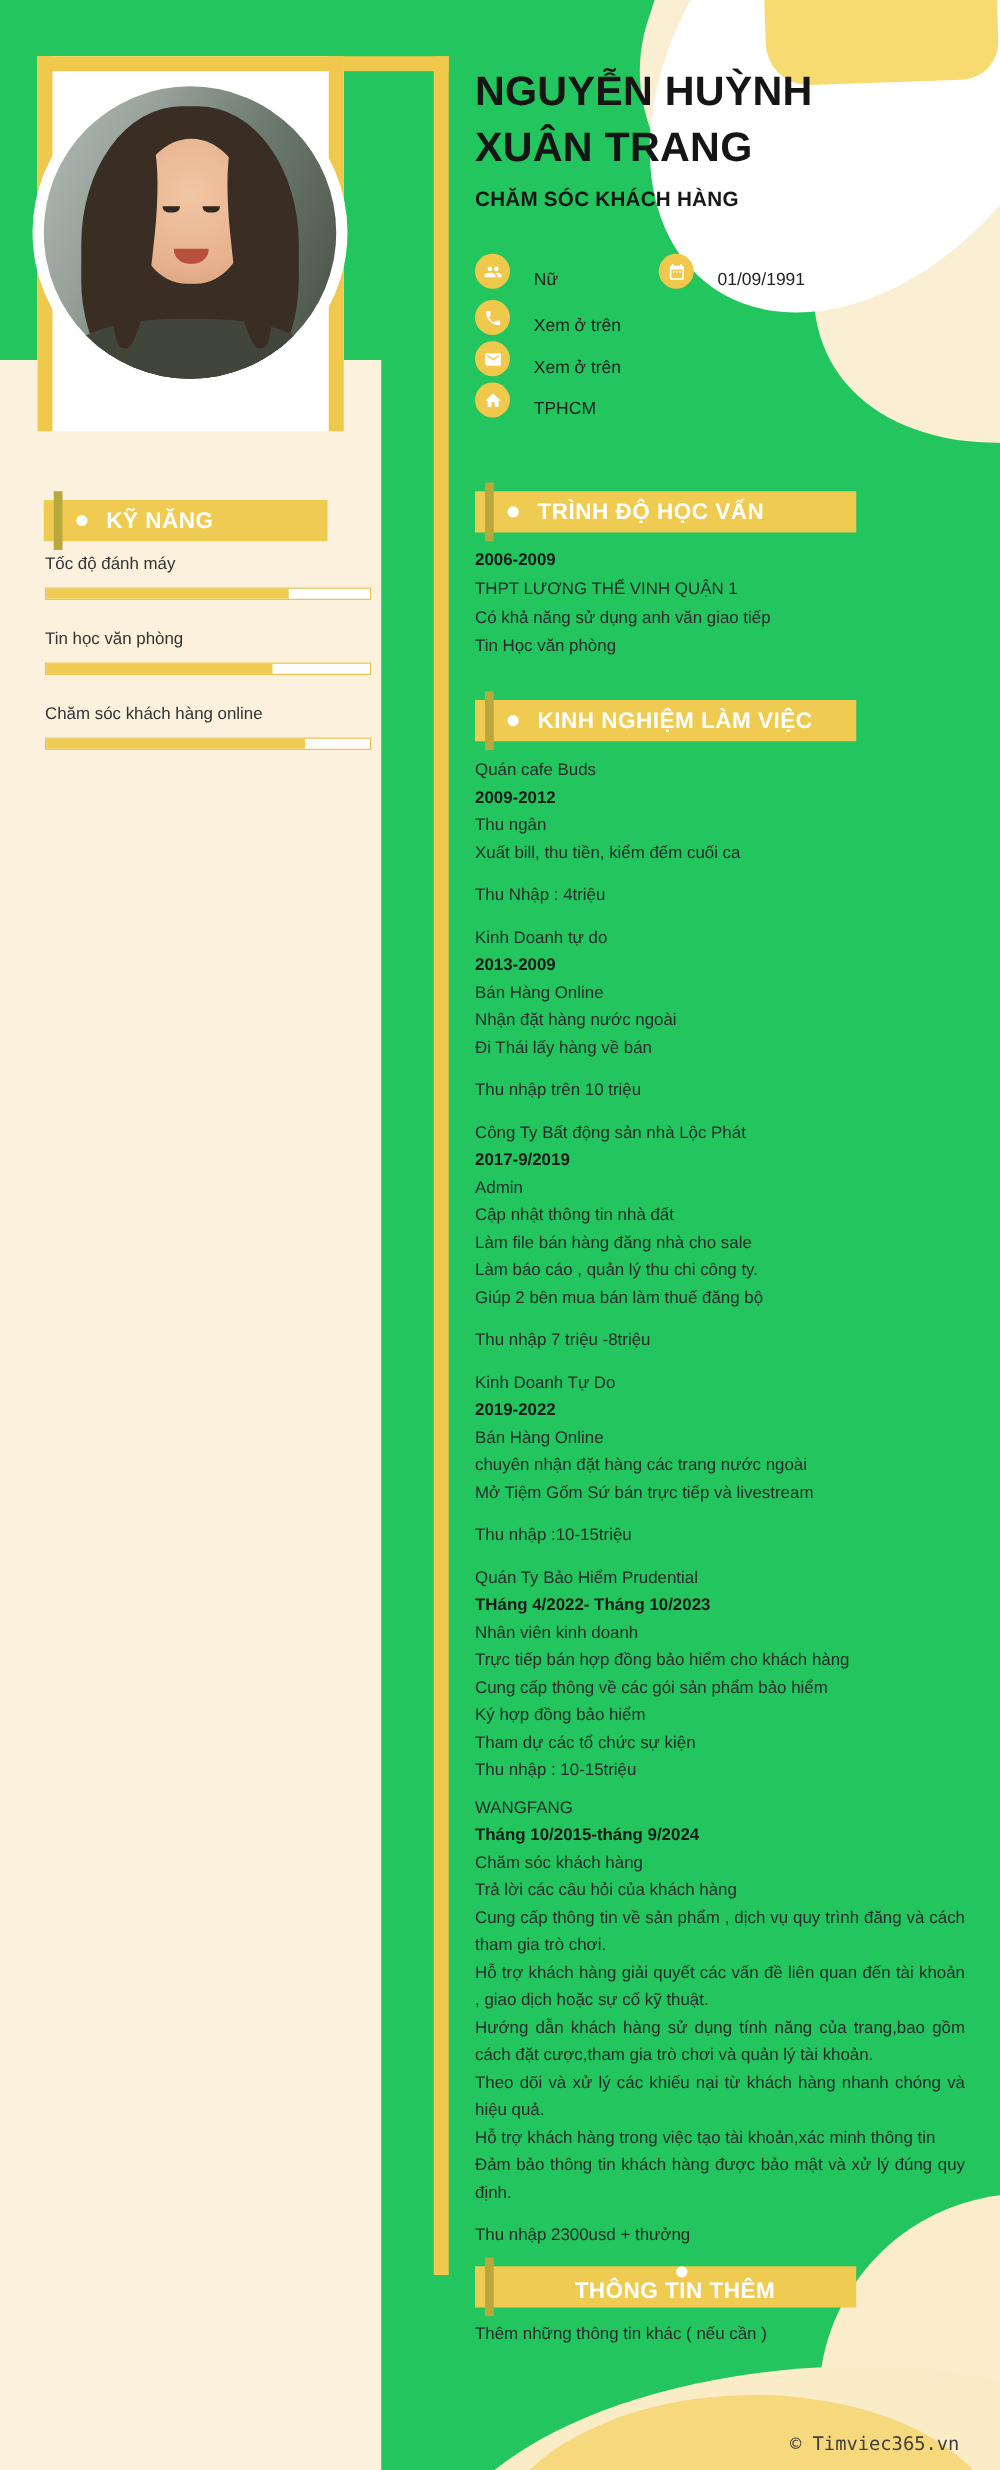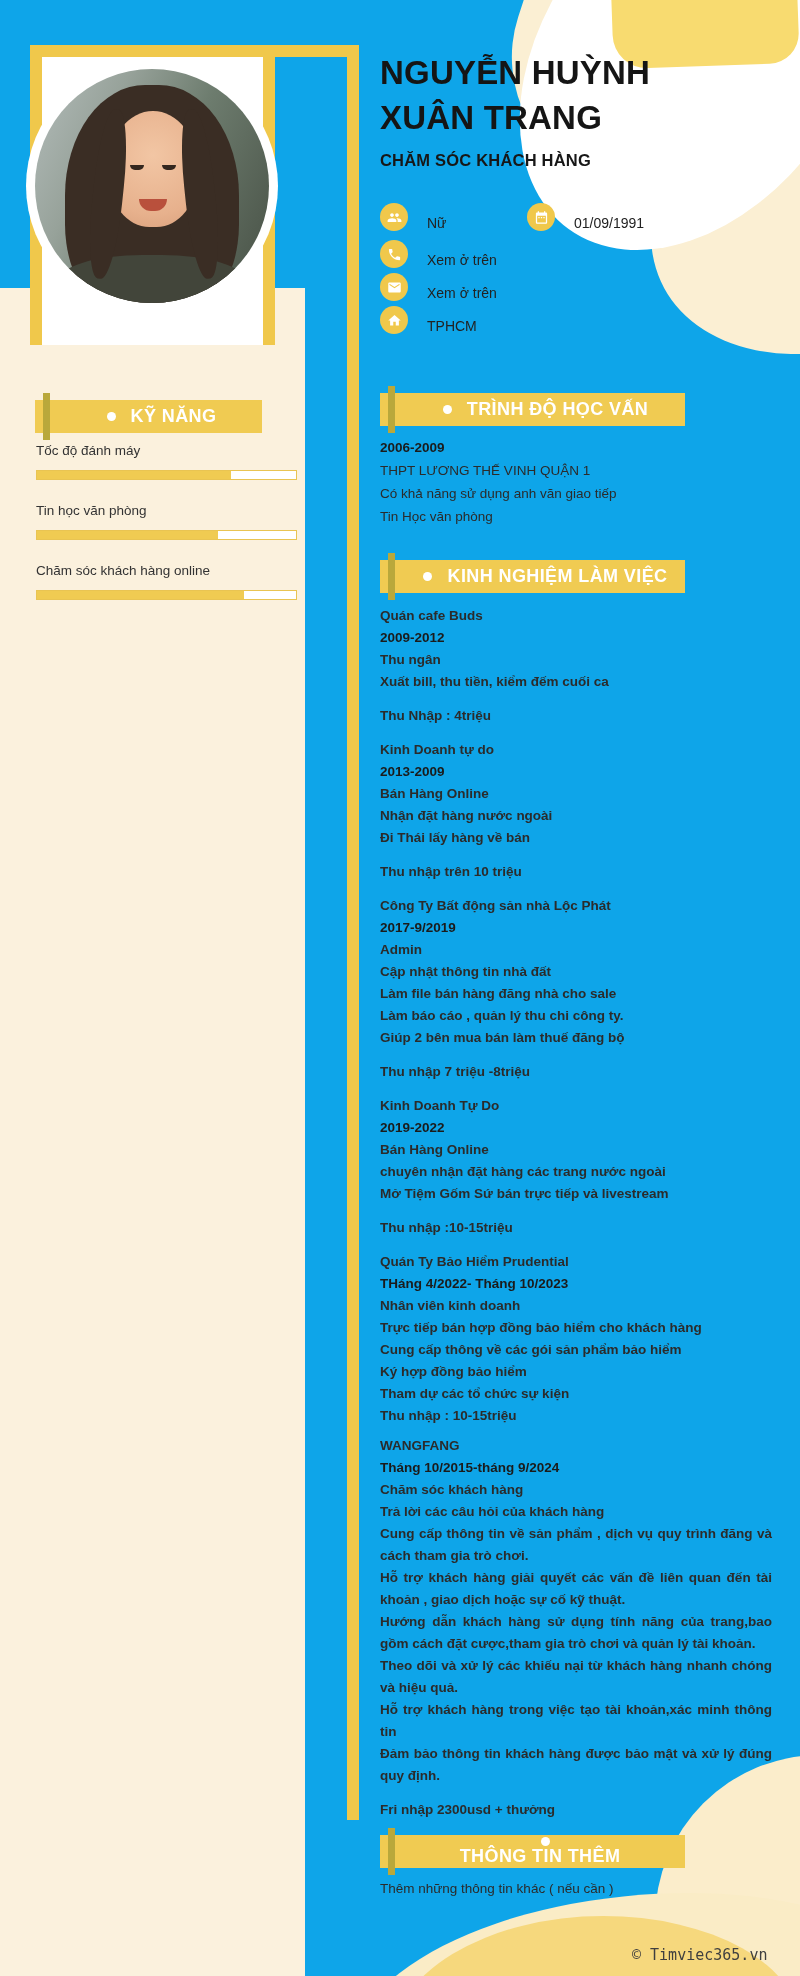--- a/index.html
+++ b/index.html
@@ -1,17 +1,17 @@
 <!DOCTYPE html>
 <html><head>
 <meta charset="utf-8">
 <style>
   * { margin:0; padding:0; box-sizing:border-box; }
   html,body { background:#fff; }
-  .page { position:relative; width:800px; height:1976px; background:#0ea5e9; overflow:hidden;
+  .page { position:relative; width:800px; height:1976px; background:#22c55e; overflow:hidden;
           font-family:"Liberation Sans","DejaVu Sans",sans-serif; color:#2b2b2b; }
 
   
   .decor { position:absolute; }
   .blob-top-a  { left:520px; top:-130px; width:360px; height:340px; background:#FBEFD3; border-radius:42% 58% 55% 45%; transform:rotate(18deg); }
   .blob-top-b  { left:640px; top:40px;  width:420px; height:300px; background:#FBEFD3; border-radius:60% 40% 45% 55%; transform:rotate(-24deg); }
   .swoosh-top  { left:545px; top:-160px; width:300px; height:430px; background:#ffffff; border-radius:50%; transform:rotate(36deg); }
   .blob-corner { left:612px; top:-34px; width:186px; height:100px; background:#F8DB70; border-radius:16px 6px 30px 34px; transform:rotate(-2deg); }
   .blob-bottom-right { left:655px; top:1755px; width:360px; height:360px; background:#FBEDCB; border-radius:55% 45% 35% 65%; }
   .wave-pale   { left:340px; top:1893px; width:640px; height:190px; background:#FAECC6; border-radius:55% 45% 0 0 / 95% 85% 0 0; }
@@ -32,21 +32,21 @@
   .av-hair { position:absolute; left:30px; top:16px; width:174px; height:240px; background:#3a2d24; border-radius:46% 46% 42% 42%; }
   .av-face { position:absolute; left:73px; top:42px; width:90px; height:116px; border-radius:50% 50% 46% 46%;
              background:radial-gradient(circle at 50% 38%, #f2c6a4 0%, #e7b18d 70%, #d9a07c 100%); }
   .av-strand-l { position:absolute; left:58px; top:40px; width:30px; height:170px; background:#3a2d24; border-radius:45%; transform:rotate(6deg); }
   .av-strand-r { position:absolute; left:150px; top:40px; width:30px; height:170px; background:#3a2d24; border-radius:45%; transform:rotate(-6deg); }
   .av-eye { position:absolute; top:96px; width:14px; height:5px; border-radius:0 0 8px 8px; background:#34271f; }
   .av-smile { position:absolute; left:104px; top:130px; width:28px; height:12px; border-radius:0 0 20px 20px; background:#b9503c; }
   .av-body { position:absolute; left:22px; top:186px; width:190px; height:60px; background:#42453a; border-radius:45% 45% 0 0; }
 
   
-  .sec-head { position:relative; height:33px; background:#F0CB52; display:flex; align-items:center;justify-content:center; }
+  .sec-head { position:relative; height:33px; background:#F0CB52; display:flex; align-items:center; }
   .sec-head .stripe { position:absolute; left:8px; top:-7px; width:7px; height:47px; background:#B9A83B; }
   .sec-head .dot { width:9px; height:9px; border-radius:50%; background:#ffffff; margin-left:26px; flex:0 0 auto; }
   .sec-head .sec-label { color:#ffffff; font-weight:bold; font-size:18px; letter-spacing:.4px; margin-left:15px; white-space:nowrap; }
 
   
   .skills-head { position:absolute; left:35px; top:400px; width:227px; }
   .skills-list { position:absolute; left:36px; top:443px; width:261px; }
   .skill { margin-bottom:23px; }
   .skill-label { font-size:13.5px; color:#333; margin-bottom:12px; }
   .skill-track { width:100%; height:10px; background:#ffffff; border:1px solid #E9C452; }
@@ -66,21 +66,21 @@
   .r-phone { left:0; top:37px; } .r-email { left:0; top:70px; } .r-home { left:0; top:103px; }
 
   
   .right-col { position:absolute; left:380px; top:393px; width:392px; }
   .right-col .sec-head { width:305px; }
   #edu-head { margin-bottom:10px; }
   #exp-head { margin-top:32px; margin-bottom:12px; }
   #more-head { margin-top:14px; margin-bottom:10px;flex-direction:column; }
   .edu-line { font-size:13.5px; line-height:23px; color:#2b2b2b; }
   .period-bold { font-weight:bold; color:#1b1b1b; }
-  .body-line { font-size:13.5px; line-height:22px; color:#2b2b2b; text-align:justify;font-weight:bold; }
+  .body-line { font-size:13.5px; line-height:22px; color:#2b2b2b; text-align:justify; }
   .job-period { font-weight:bold; color:#1b1b1b; }
   .job + .job { margin-top:8px; }
   .job-income { margin:12px 0; }
   .more-note { font-size:13.5px; line-height:22px; color:#2b2b2b; }
 
   .copyright { position:absolute; left:632px; top:1946px; font-family:"DejaVu Sans Mono","Liberation Mono",monospace;
                font-size:15px; color:#3f3f3f; z-index:5; white-space:nowrap; }
   .z2 { z-index:2; }
   .name-block,.info-grid,.right-col,.skills-head,.skills-list { z-index:4; }
   .right-col,.name-block,.info-grid { }
@@ -278,21 +278,21 @@
     <div>
             <div class="body-line">Chăm sóc khách hàng</div>
             <div class="body-line">Trả lời các câu hỏi của khách hàng</div>
             <div class="body-line">Cung cấp thông tin về sản phẩm , dịch vụ quy trình đăng và cách tham gia trò chơi.</div>
             <div class="body-line">Hỗ trợ khách hàng giải quyết các vấn đề liên quan đến tài khoản , giao dịch hoặc sự cố kỹ thuật.</div>
             <div class="body-line">Hướng dẫn khách hàng sử dụng tính năng của trang,bao gồm cách đặt cược,tham gia trò chơi và quản lý tài khoản.</div>
             <div class="body-line">Theo dõi và xử lý các khiếu nại từ khách hàng nhanh chóng và hiệu quả.</div>
             <div class="body-line">Hỗ trợ khách hàng trong việc tạo tài khoản,xác minh thông tin</div>
             <div class="body-line">Đảm bảo thông tin khách hàng được bảo mật và xử lý đúng quy định.</div>
           </div>
-    <div class="body-line job-income">Fri nhập 2300usd + thưởng</div>
+    <div class="body-line job-income">Thu nhập 2300usd + thưởng</div>
   </div>
 </div>
 
     <div class="sec-head" id="more-head">
       <span class="stripe"></span>
       <span class="dot"></span>
       <span class="sec-label">THÔNG TIN THÊM</span>
     </div>
     <div class="more-note">Thêm những thông tin khác ( nếu cần )</div>
   </div>

